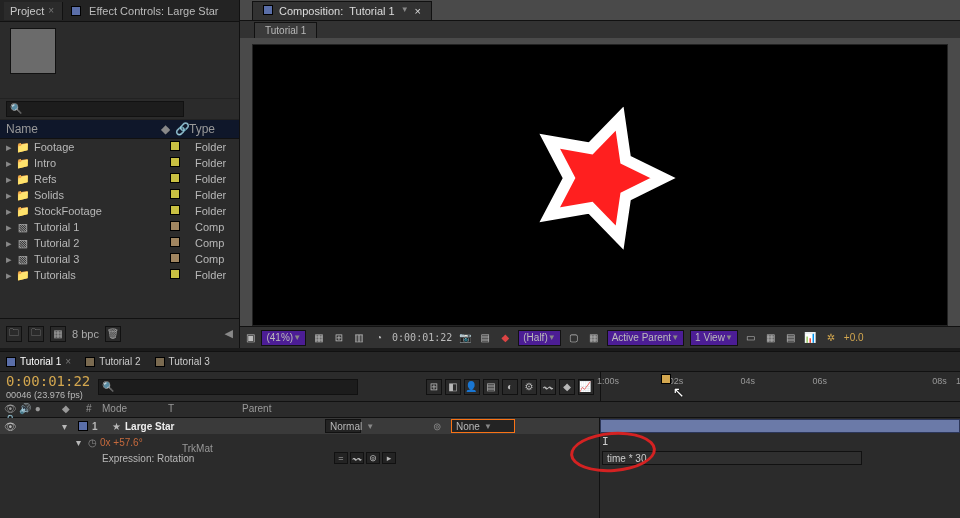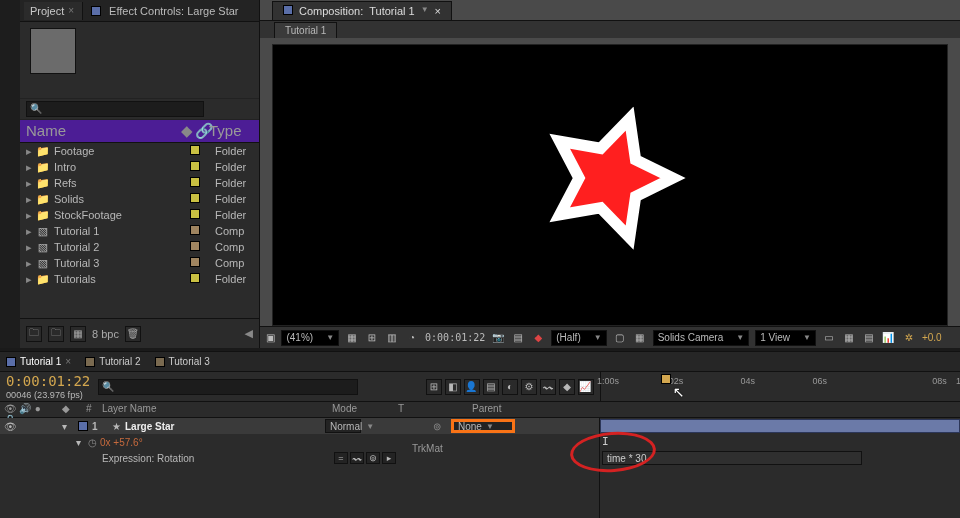--- a/index.html
+++ b/index.html
@@ -1,29 +1,29 @@
 <!DOCTYPE html>
 <html><head>
 <meta charset="utf-8">
 <style>
   * { box-sizing: border-box; margin: 0; padding: 0; font-family: Arial, sans-serif; user-select: none; }
   html, body { width: 960px; height: 518px; background: #1d1d1d; color: #b8b8b8; font-size: 11px; overflow: hidden; }
   .app { display: flex; flex-direction: column; width: 960px; height: 518px; }
-  .top-row { display: flex; height: 348px; padding-left: 20px; }
+  .top-row { display: flex; height: 348px; }
   .left-pane { width: 240px; background: #2b2b2b; display: flex; flex-direction: column; border-right: 1px solid #111; }
   .tabs { display: flex; align-items: center; height: 22px; background: #232323; border-bottom: 1px solid #111; padding-left: 4px; gap: 8px; }
   .tab { padding: 3px 8px 3px 6px; background: #2b2b2b; color: #c9c9c9; border-right: 1px solid #111; display:flex; align-items:center; gap:4px;}
   .tab .closex { color:#777; font-size:10px; }
   .thumb-area { height: 76px; padding: 4px; display:flex; align-items:flex-start; }
   .thumb { width: 46px; height: 46px; background: #6b6b6b; margin: 2px 0 0 6px; border:1px solid #111;}
   .search-row { display:flex; align-items:center; padding: 2px 6px; gap:4px; border-top:1px solid #222; border-bottom:1px solid #222;}
   .search-input { flex:1; background:#1c1c1c; border:1px solid #111; height:16px; color:#ccc; padding:0 16px 0 4px; font-size:11px;}
   .search-wrap { position:relative; flex:1; }
   .mag { position:absolute; left:4px; top:2px; font-size:10px; color:#888; }
-  .cols { display:flex; background:#4c1d95; border-bottom:1px solid #111; padding:2px 6px; font-size:15px; color:#999; }
+  .cols { display:flex; background:#0f172a; border-bottom:1px solid #111; padding:2px 6px; font-size:12px; color:#999; }
   .col-name { flex:1; }
   .col-type { width: 44px; }
   .proj-list { flex:1; overflow:auto; }
   .proj-row { display:flex; align-items:center; padding:1px 6px; height:16px; }
   .proj-row .arrow { width:10px; color:#888; }
   .proj-row .icon { width:14px; text-align:center; }
   .folder-sw { width:10px; height:10px; background:#c9c042; display:inline-block; border:1px solid #000; }
   .comp-sw  { width:10px; height:10px; background:#a08560; display:inline-block; border:1px solid #000; }
   .proj-row .name { flex:1; padding-left:4px; }
   .proj-row .swcell { width:16px; text-align:center; }
@@ -33,21 +33,21 @@
   .proj-footer .fbtn { width:16px; height:16px; display:flex; align-items:center; justify-content:center; background:#2a2a2a; border:1px solid #111; font-size:10px;}
   .right-pane { flex:1; background:#4a4a4a; display:flex; flex-direction:column; position:relative; }
   .comp-tabs { height:20px; display:flex; align-items:flex-end; padding-left:12px; gap:0; background:#4a4a4a; }
   .comp-tab-main { background:#323232; border:1px solid #111; border-bottom:none; padding:3px 10px; color:#ddd; display:flex; align-items:flex-start; gap:6px;}
   .comp-inner-tab { height:18px; display:flex; padding-left:14px; background:#323232; border-top:1px solid #111;}
   .comp-inner-tab .itab { background:#3a3a3a; border:1px solid #111; border-bottom:none; padding:2px 10px; margin-top:1px; font-size:10px;}
   .viewer-wrap { flex:1; background:#4a4a4a; padding:6px 12px 0 12px; display:flex; }
   .viewer { flex:1; background:#000; position:relative; border:1px solid #222; }
   .star { position:absolute; left:50%; top:48%; transform:translate(-50%,-50%) rotate(18deg); }
   .viewer-footer { height:22px; background:#323232; border-top:1px solid #111; display:flex; align-items:center; gap:6px; padding:0 6px; font-size:10px; color:#bbb; overflow:hidden;}
-  .vf-seg { background:#000000; border:1px solid #111; padding:1px 4px; display:flex; align-items:center; gap:13px; height:16px;}
+  .vf-seg { background:#4c1d95; border:1px solid #111; padding:1px 4px; display:flex; align-items:center; gap:0; height:16px;}
   .vf-seg .tri { font-size:8px; color:#888; }
   .vf-icon { width:14px; height:14px; display:flex; align-items:center; justify-content:center; }
   .gold { color:#d3a74f; }
   .divider-h { height:3px; background:#1a1a1a; }
 
   .timeline { flex:1; min-height: 120px; background:#2b2b2b; display:flex; flex-direction:column; border-top:1px solid #111;}
   .tl-tabs { height:20px; display:flex; align-items:center; gap:14px; padding:0 6px; background:#262626; border-bottom:1px solid #111;}
   .tl-tab { display:flex; align-items:center; gap:4px; font-size:10px; color:#ccc;}
   .tl-tab .sw { width:10px; height:10px; display:inline-block; border:1px solid #000;}
   .tl-tab.active .name { color:#fff; }
@@ -66,21 +66,21 @@
   .tl-cols { display:flex; height:16px; font-size:10px; color:#999; border-bottom:1px solid #111;}
   .tl-cols .c { padding:1px 4px; }
   .tl-body { flex:1; display:flex; position:relative;}
   .tl-left { width:600px; border-right:1px solid #111;}
   .tl-right { flex:1; position:relative; background:#2b2b2b;}
   .lrow { display:flex; align-items:center; height:16px; padding:0 4px; font-size:10px;}
   .lrow.selected { background:#3a3a3a; }
   .layer-swatch { width:10px; height:10px; background:#5a6ea8; display:inline-block; border:1px solid #000; margin:0 4px;}
   .rot-num { color:#c76a3d; }
   .mode-box { background:#232323; border:1px solid #111; padding:0 4px; height:14px; display:flex; align-items:center; gap:4px;}
-  .parent-box { background:#232323; border:3px solid #f97316; padding:0 4px; height:14px; display:flex; align-items:center; gap:4px; margin-left:4px;}
+  .parent-box { background:#232323; border:1px solid #f97316; padding:0 4px; height:14px; display:flex; align-items:center; gap:4px; margin-left:4px;}
   .expr-btns { display:flex; gap:2px; margin-left:4px;}
   .expr-btns .eb { width:14px; height:12px; background:#232323; border:1px solid #111; display:flex; align-items:center; justify-content:center; font-size:9px;}
   .track-row { position:absolute; left:0; right:0; height:16px; }
   .layer-bar { position:absolute; top:1px; bottom:1px; left:0; right:0; background:#6b7aa8; border:1px solid #2c3658;}
   .expr-field { position:absolute; background:#2f2f2f; border:1px solid #111; padding:0 4px; font-size:10px; color:#ccc; height:14px; display:flex; align-items:center;}
   .red-oval { position:absolute; border:3px solid #d42222; border-radius:50%; width:86px; height:40px; transform:rotate(-4deg); pointer-events:none;}
 </style>
 </head>
 <body>
 
@@ -235,21 +235,21 @@
         <span class="vf-icon">📷</span>
         <span class="vf-icon">▤</span>
         <span class="vf-icon" style="color:#d44;">◆</span>
         <div class="vf-seg">
           <span>(Half)</span>
           <span class="tri">▼</span>
         </div>
         <span class="vf-icon">▢</span>
         <span class="vf-icon">▦</span>
         <div class="vf-seg">
-          <span>Solids Camera</span>
+          <span>Active Parent</span>
           <span class="tri">▼</span>
         </div>
         <div class="vf-seg">
           <span>1 View</span>
           <span class="tri">▼</span>
         </div>
         <span class="vf-icon">▭</span>
         <span class="vf-icon">▦</span>
         <span class="vf-icon">▤</span>
         <span class="vf-icon">📊</span>
@@ -318,21 +318,20 @@
 
     <div class="tl-cols">
       <div class="c" style="width:58px;">
         <span>👁</span>
         <span>🔊</span>
         <span>●</span>
         <span>🔒</span>
       </div>
       <div class="c" style="width:24px;">◆</div>
       <div class="c" style="width:16px;">#</div>
-      <div class="c" style="width:230px;">Layer Name</div>
       <div class="c" style="width:66px;">Mode</div>
       <div class="c" style="width:14px;">T</div>
       <div class="c" style="width:60px;margin-top:40px;">TrkMat</div>
       <div class="c" style="width:100px;">Parent</div>
     </div>
 
     <div class="tl-body">
       <div class="tl-left">
 
         <div class="lrow selected">

